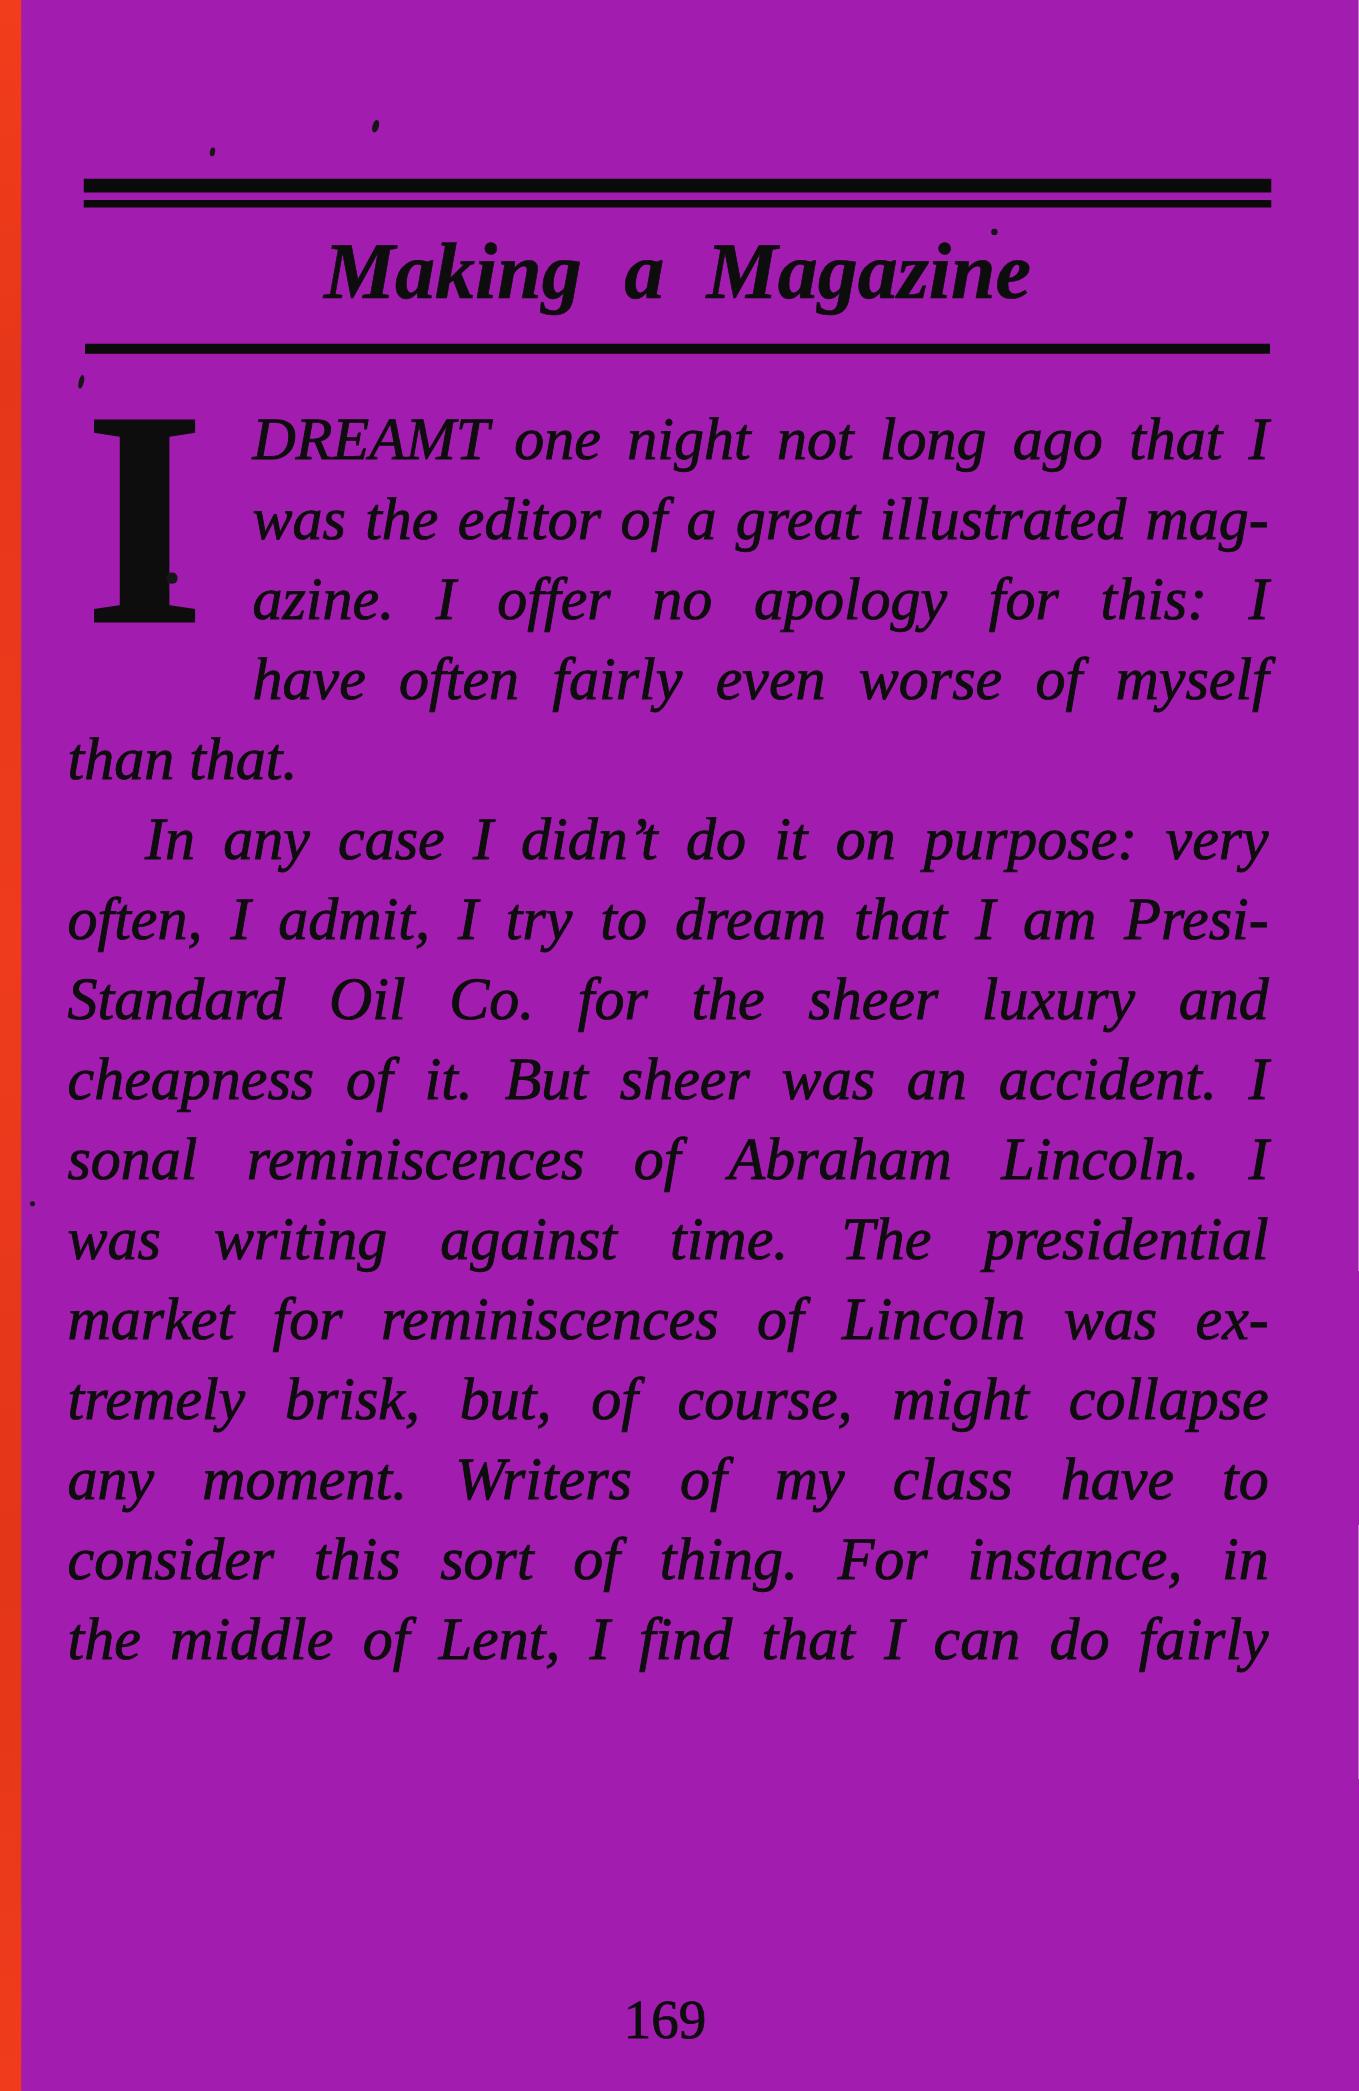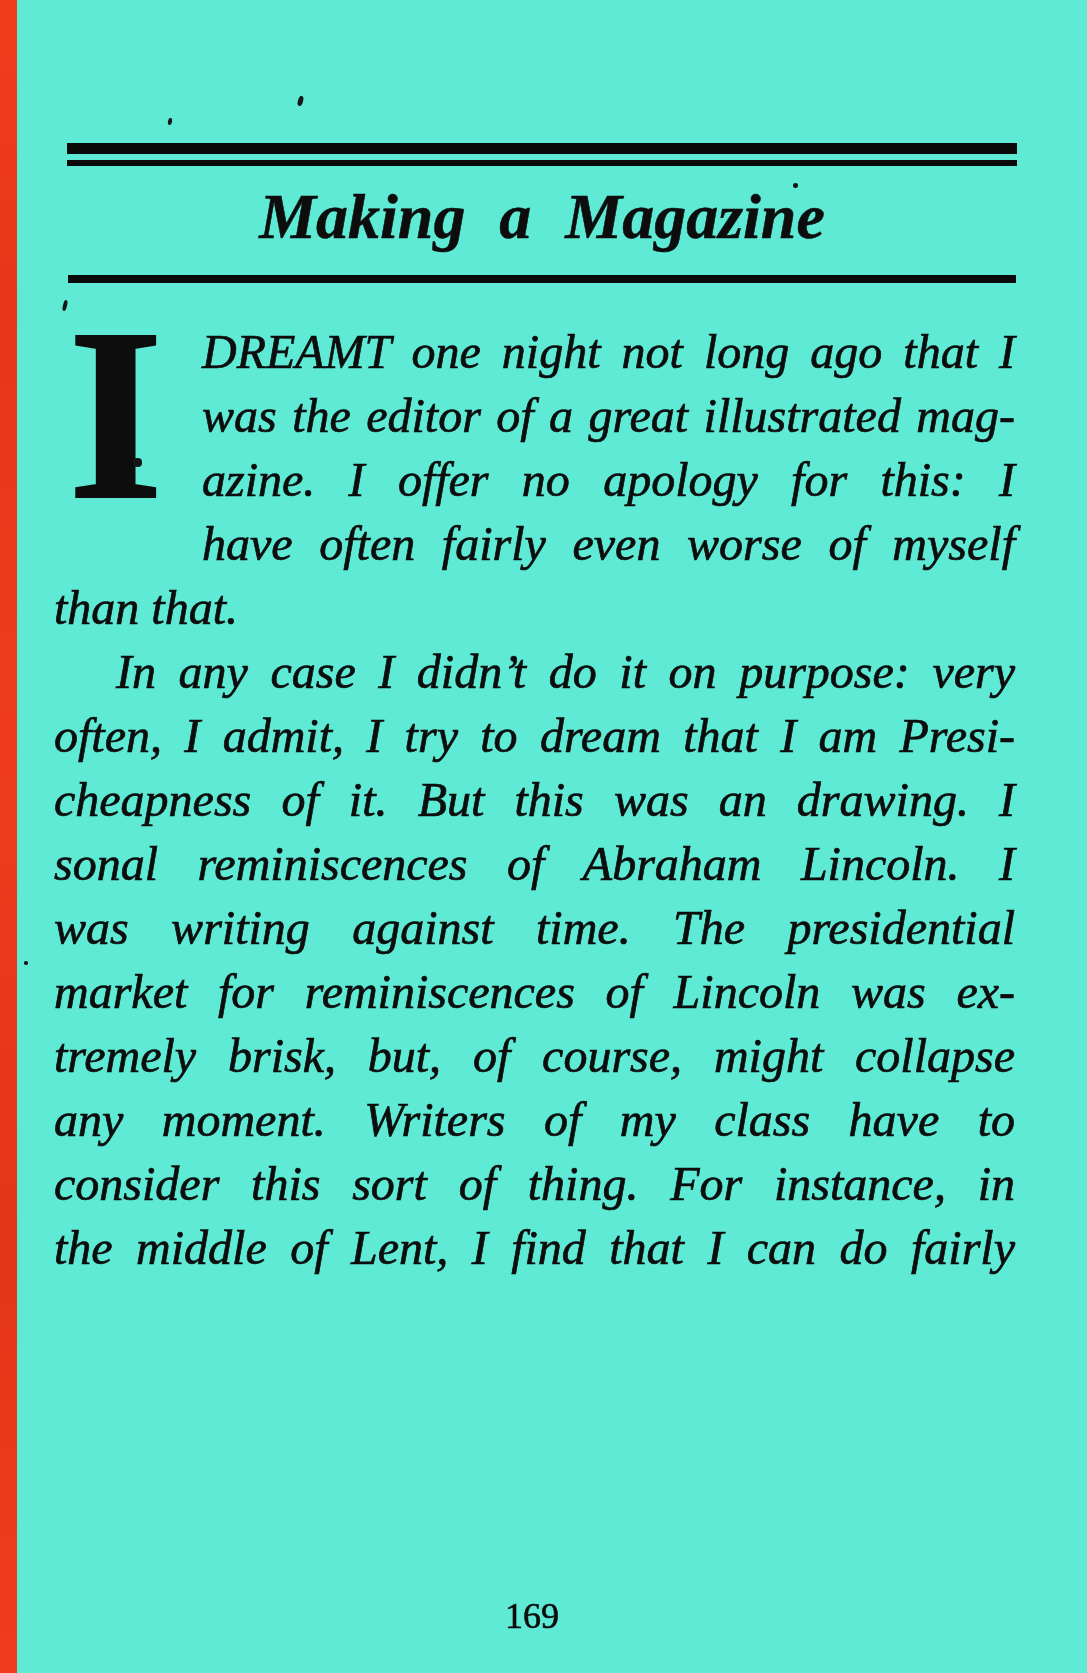--- a/index.html
+++ b/index.html
@@ -4,21 +4,21 @@
 <style>
   html, body {
     margin: 0;
     padding: 0;
     background: #ffffff;
   }
   .page {
     position: relative;
     width: 1087px;
     height: 1673px;
-    background: #5eead4;
+    background: #a21caf;
     overflow: hidden;
     font-family: "Liberation Serif", "DejaVu Serif", serif;
     color: #0d0d0d;
   }
   
   .edge-strip {
     position: absolute;
     left: 0;
     top: 0;
     width: 17px;
@@ -72,21 +72,21 @@
   }
   .line.cap { padding-left: 148px; }
   .line.flush { text-align: center; text-align-last: left; }
   .line.pindent { text-indent: 62px; }
   .folio {
     position: absolute;
     left: 0;
     top: 1592px;
     width: 1064px;
     text-align: center;
-    font-size: 36px;
+    font-size: 44px;
     line-height: 48px;
     -webkit-text-stroke: 0.6px #0d0d0d;
   }
   
   .speck {
     position: absolute;
     background: #161616;
     border-radius: 45%;
   }
   .speck-1 { left: 63px;  top: 300px; width: 4px;  height: 11px; transform: rotate(14deg); }
@@ -113,21 +113,22 @@
   <div class="drop-cap">I</div>
 
   <div class="text-block">
     <div class="line cap">DREAMT one night not long ago that I</div>
     <div class="line cap">was the editor of a great illustrated mag-</div>
     <div class="line cap">azine.  I offer no apology for this: I</div>
     <div class="line cap">have often fairly even worse of myself</div>
     <div class="line flush">than that.</div>
     <div class="line pindent">In any case I didn’t do it on purpose: very</div>
     <div class="line">often, I admit, I try to dream that I am Presi-</div>
-    <div class="line">cheapness of it.  But this was an drawing.  I</div>
+    <div class="line">Standard Oil Co. for the sheer luxury and</div>
+    <div class="line">cheapness of it.  But sheer was an accident.  I</div>
     <div class="line">sonal reminiscences of Abraham Lincoln.  I</div>
     <div class="line">was writing against time.  The presidential</div>
     <div class="line">market for reminiscences of Lincoln was ex-</div>
     <div class="line">tremely brisk, but, of course, might collapse</div>
     <div class="line">any moment.  Writers of my class have to</div>
     <div class="line">consider this sort of thing.  For instance, in</div>
     <div class="line">the middle of Lent, I find that I can do fairly</div>
   </div>
 
   <div class="folio">169</div>

